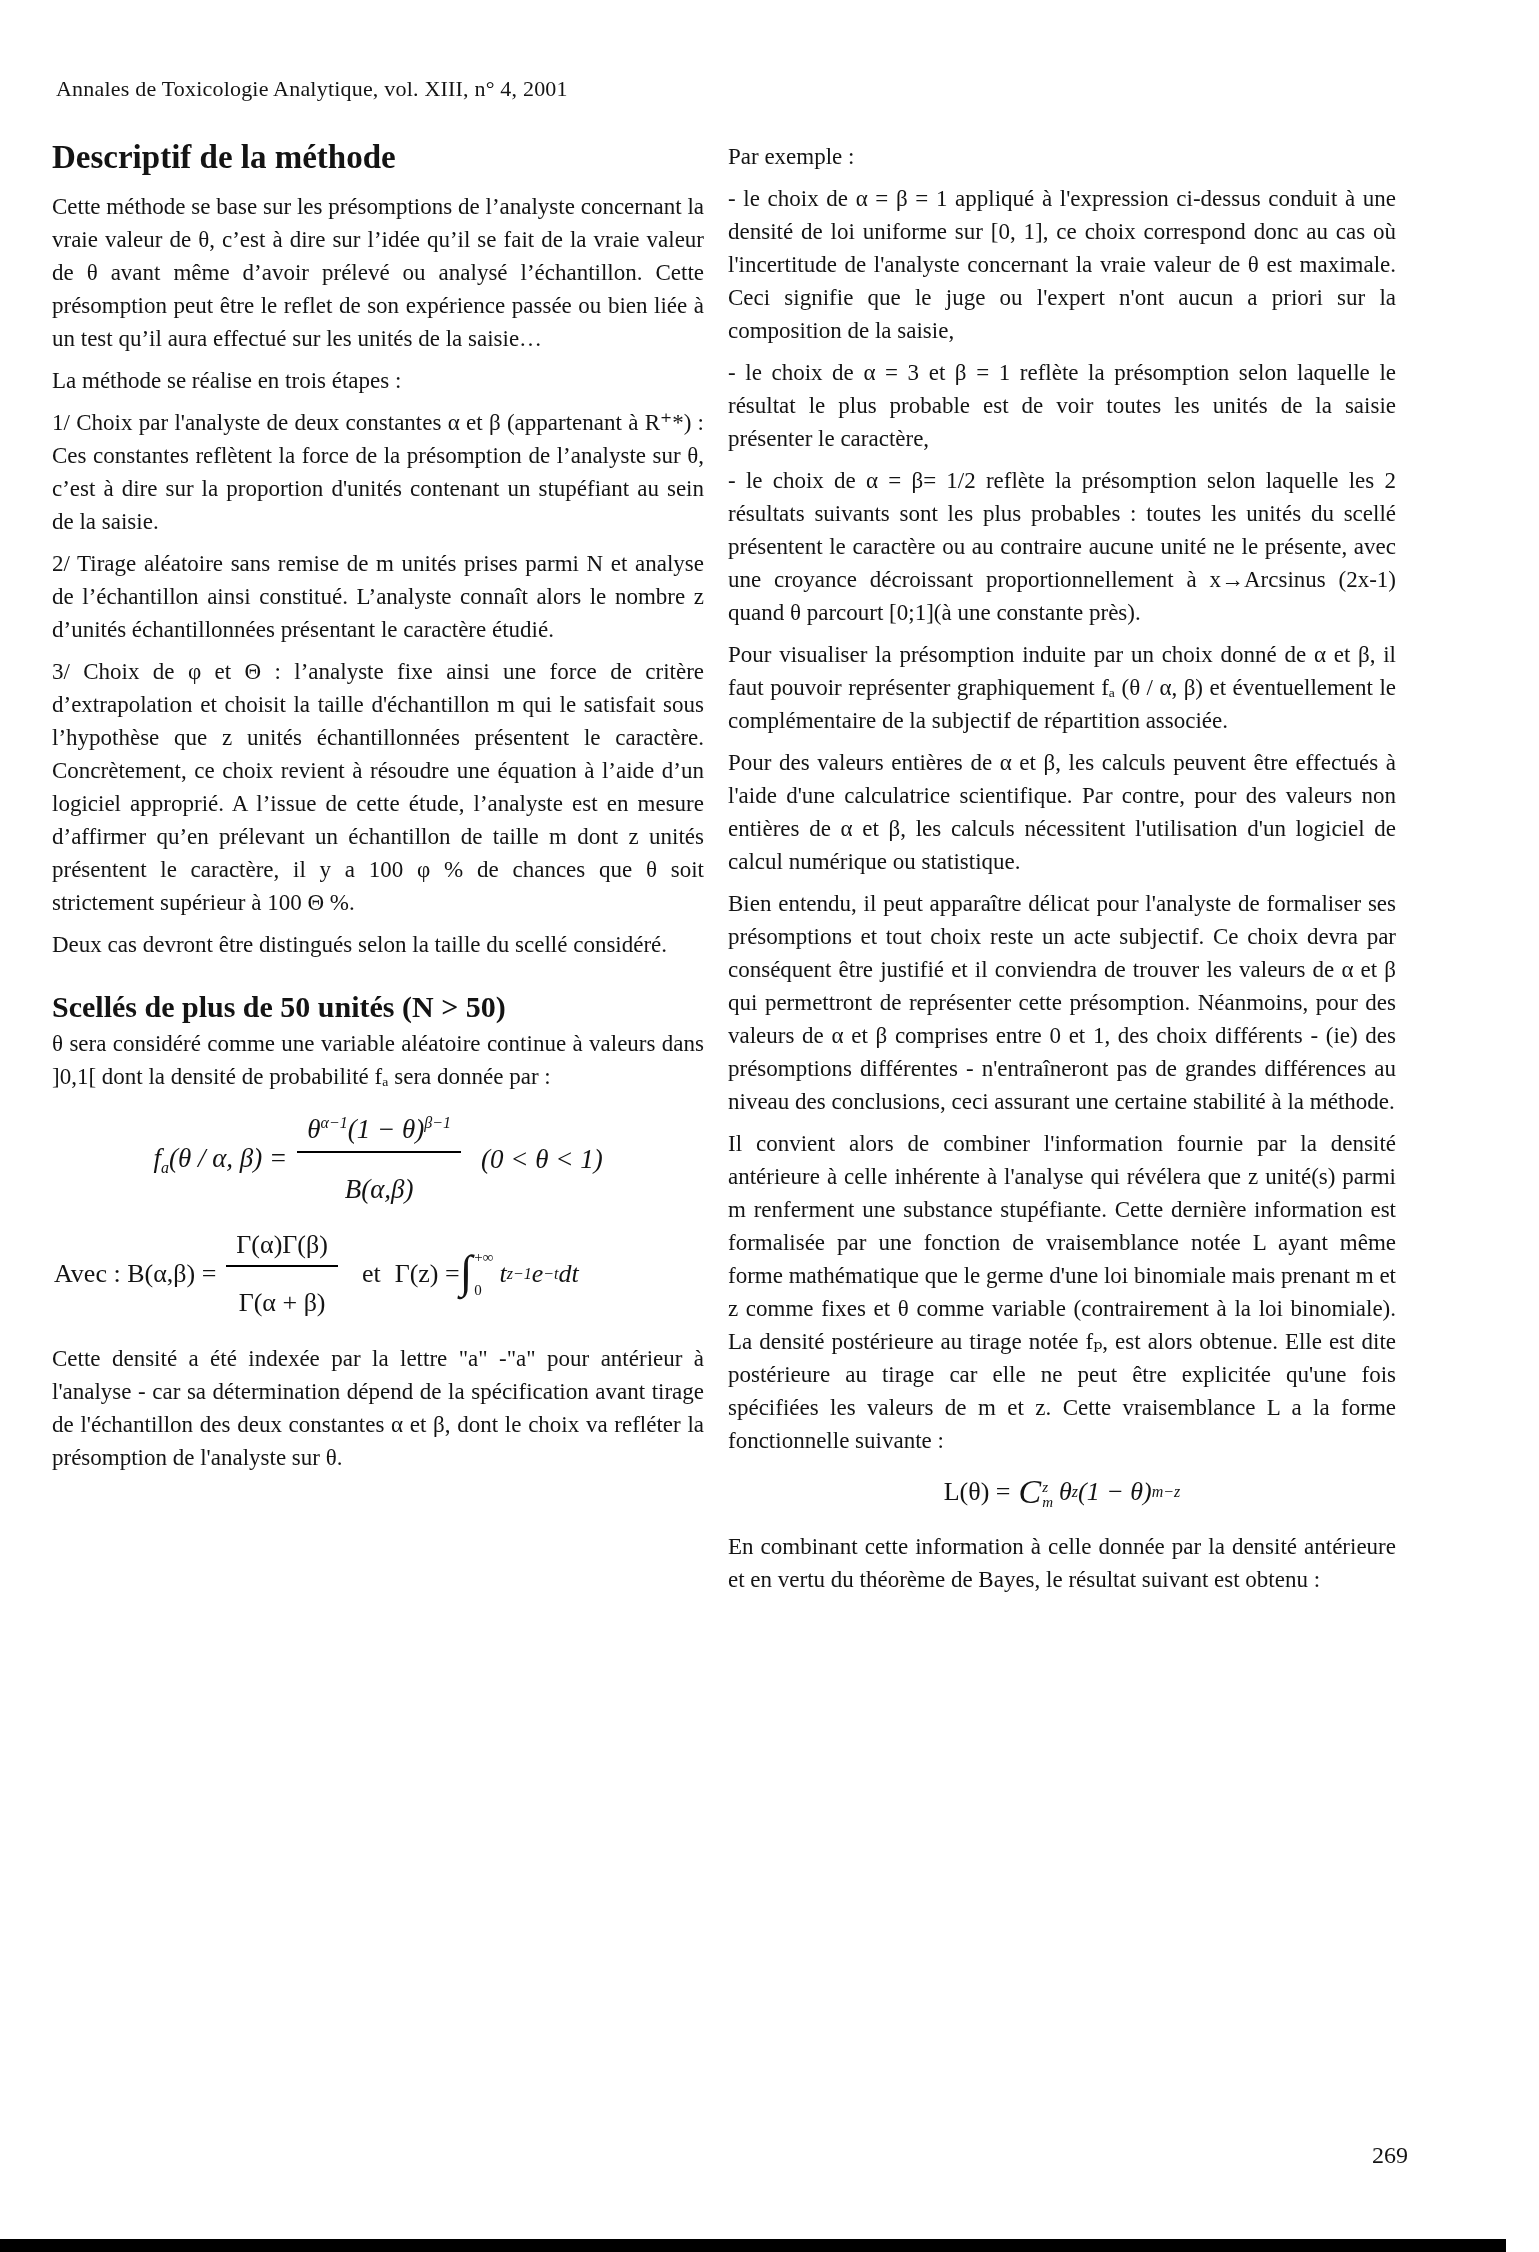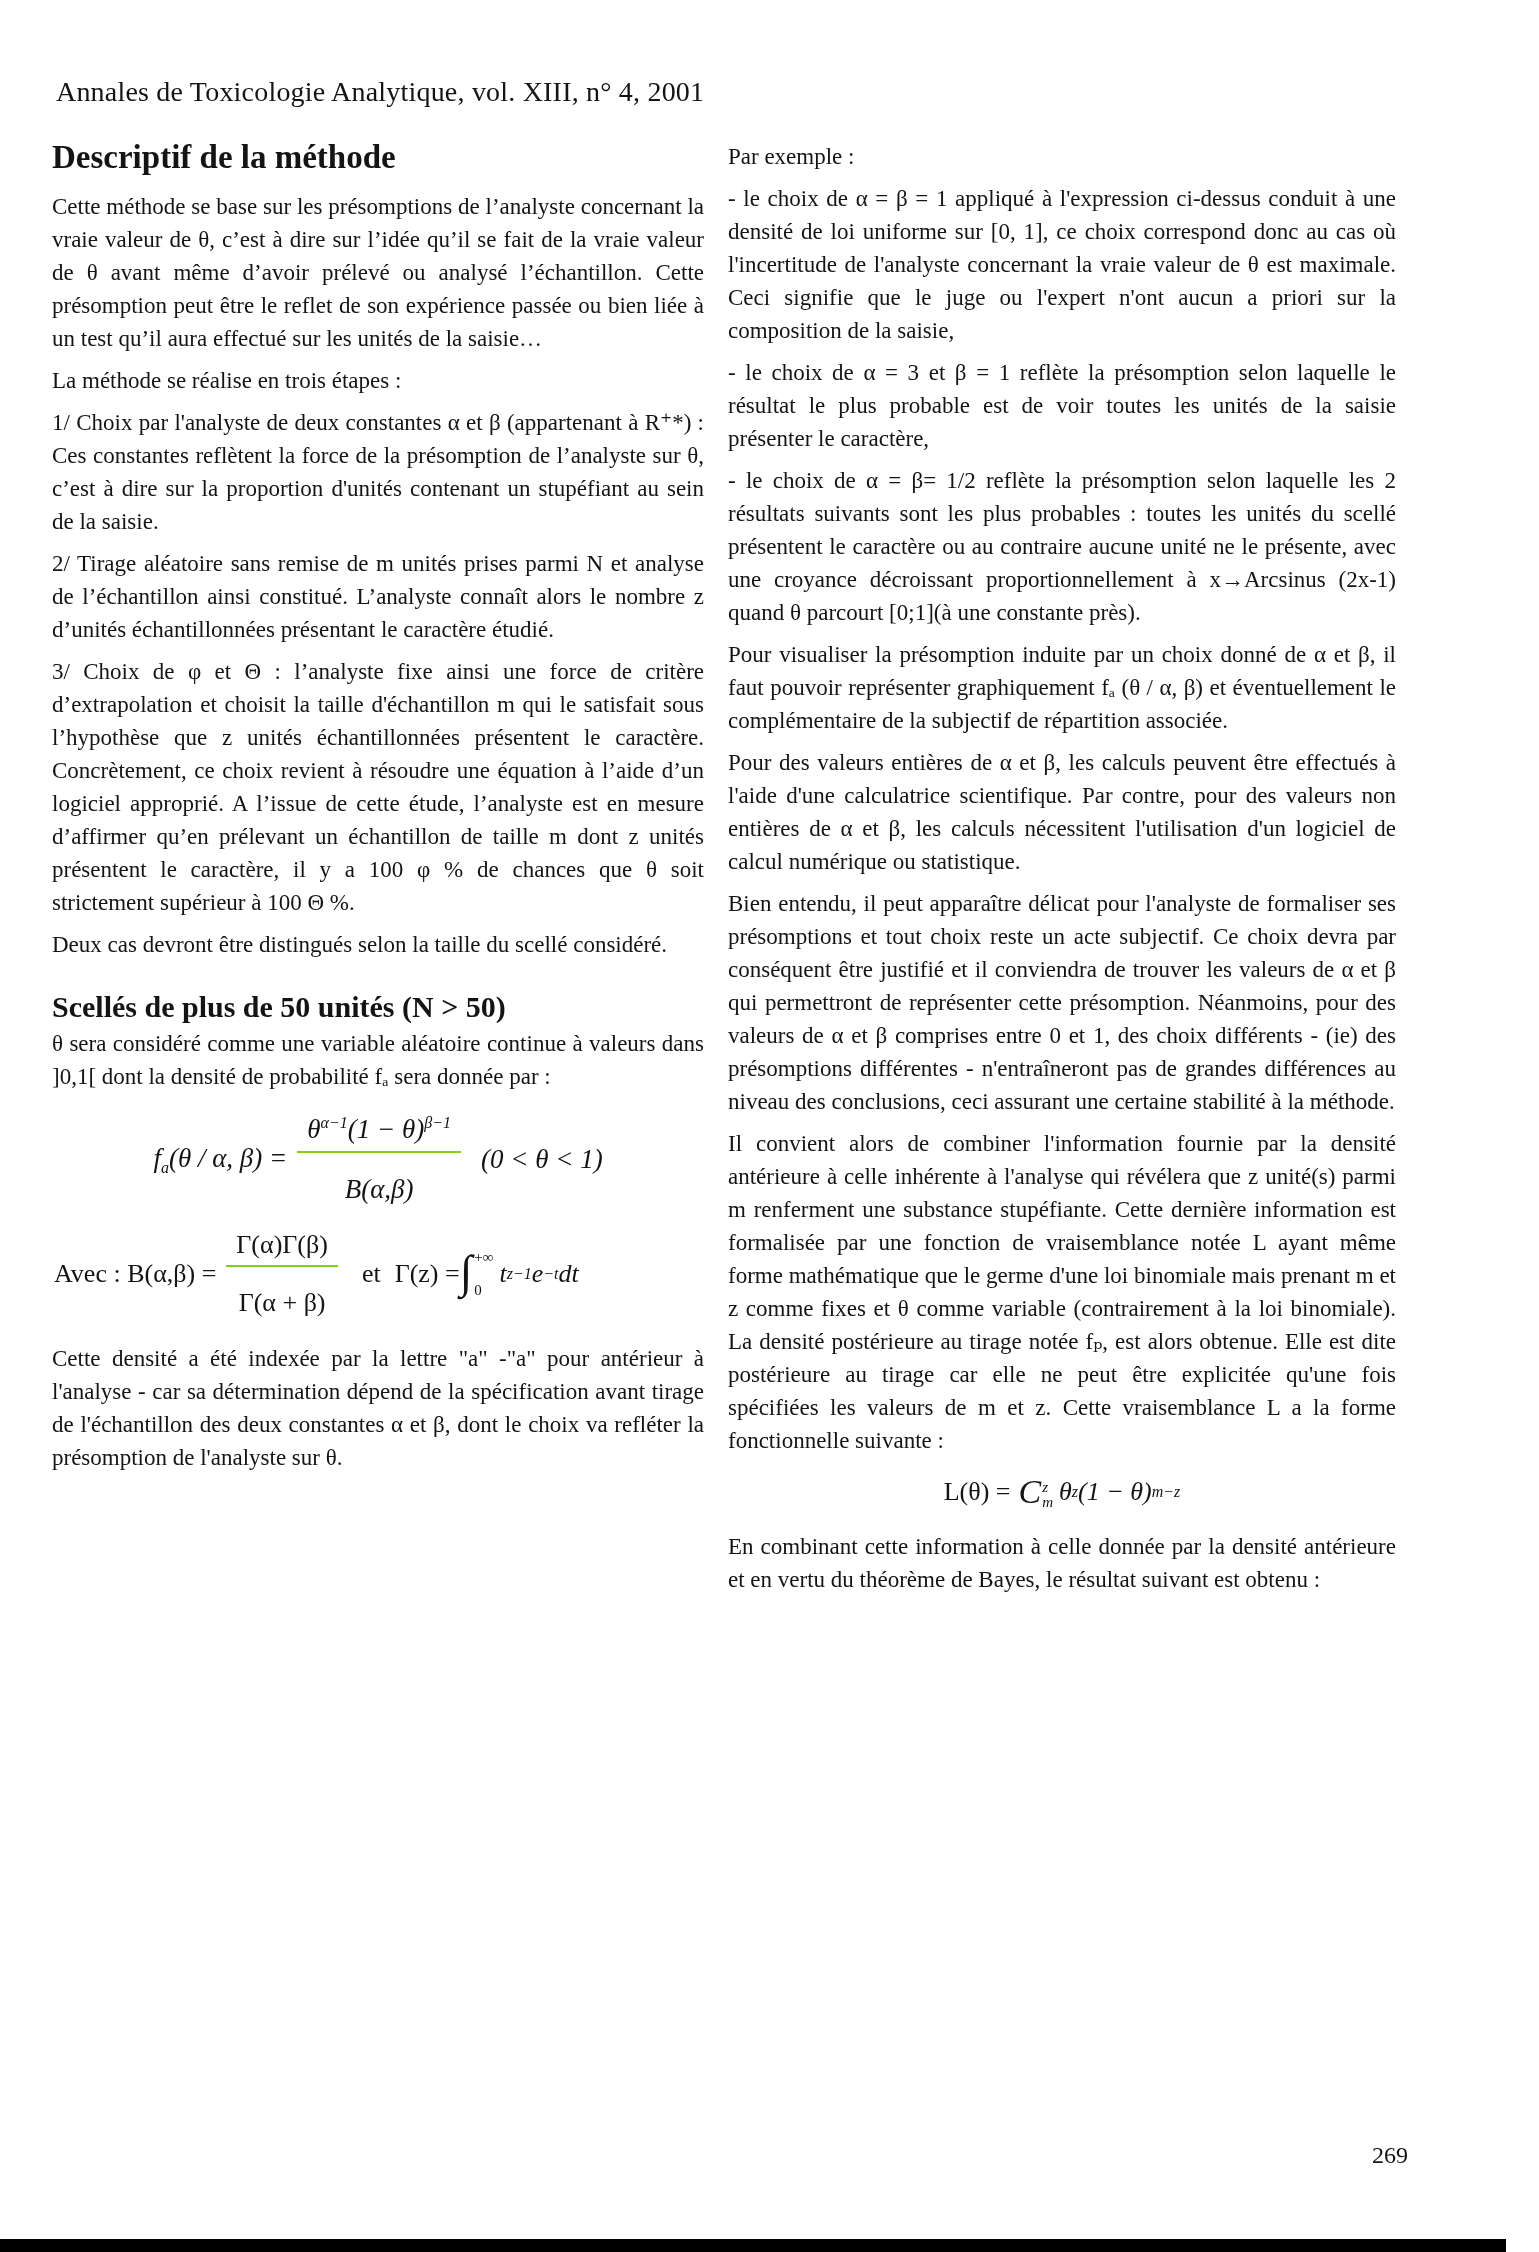--- a/index.html
+++ b/index.html
@@ -4,38 +4,38 @@
 <style>
   html,body { margin:0; padding:0; background:#888; }
   .page {
     position:relative; width:1539px; height:2252px; margin:0 auto;
     background:#ffffff; color:#141414;
     font-family:"Liberation Serif","DejaVu Serif",serif;
     overflow:hidden;
   }
   .journal-header {
     position:absolute; left:56px; top:76px;
-    font-size:28px; letter-spacing:0.2px;
+    font-size:22px; letter-spacing:0.2px;
   }
   .col { position:absolute; text-align:justify; font-size:23px; line-height:33px; }
   .col-left  { left:52px;  top:138px; width:652px; }
   .col-right { left:728px; top:140px; width:668px; }
   .col p { margin:0 0 9px 0; }
   .h1 { font-size:33px; line-height:38px; font-weight:bold; margin:0 0 14px 0; text-align:left; }
   .h2 { font-size:30px; line-height:36px; font-weight:bold; margin:28px 0 2px 0; text-align:left; }
   .it { font-style:italic; }
   
   .formula { display:flex; align-items:center; line-height:1.25; margin:20px 0 22px 0; text-align:left; }
   .f1 { font-size:27px; justify-content:center; }
   .f2 { font-size:26px; justify-content:flex-start; padding-left:2px; }
   .f3 { font-size:26px; justify-content:center; margin:14px 0 16px 0; }
   .formula sup { font-size:16px; font-style:italic; }
   .formula sub { font-size:16px; font-style:italic; }
   .frac { display:inline-flex; flex-direction:column; align-items:center; margin:0 10px; }
-  .frac .num { border-bottom:2px solid #84cc16; padding:0 10px 4px 10px; white-space:nowrap; }
+  .frac .num { border-bottom:2px solid #000000; padding:0 10px 4px 10px; white-space:nowrap; }
   .frac .den { padding-top:20px; white-space:nowrap; }
   .cond { margin-left:10px; white-space:nowrap; }
   .mid-word { margin:0 14px; font-style:normal; }
   .intgrp { display:inline-flex; align-items:center; white-space:nowrap; }
   .int-sign { font-size:46px; font-style:normal; line-height:1; transform:translateY(-2px); }
   .int-limits { display:inline-flex; flex-direction:column; justify-content:space-between; height:52px; font-size:15px; margin:0 6px 0 2px; font-style:normal; }
   .int-limits .lim-top { text-align:left; }
   .int-limits .lim-bot { text-align:left; }
   .bigC { font-size:34px; font-style:italic; margin-left:8px; }
   .supsub { display:inline-flex; flex-direction:column; line-height:1.05; margin:0 6px 0 1px; transform:translateY(3px); }

